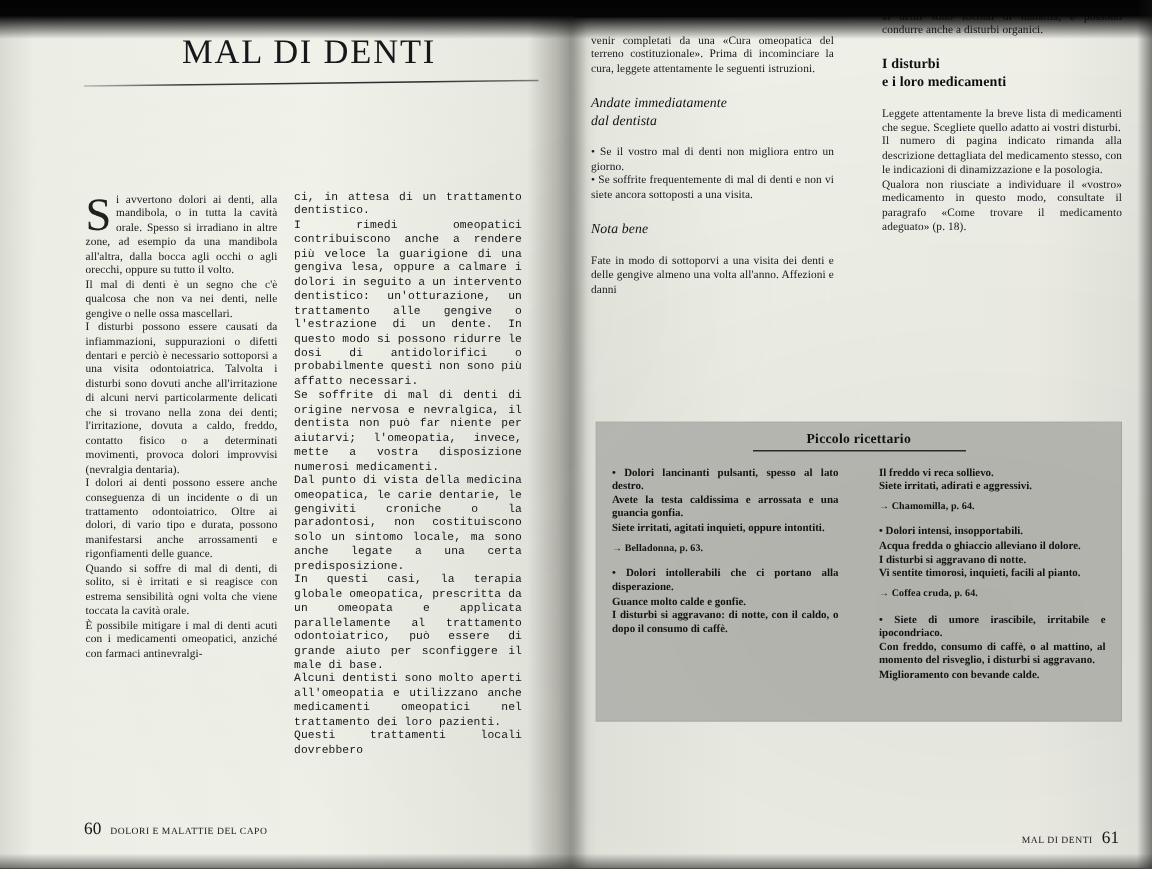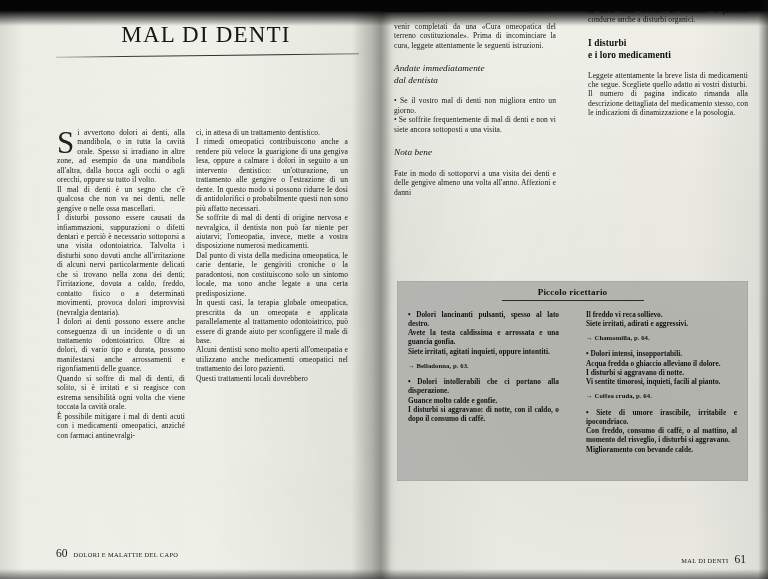--- a/index.html
+++ b/index.html
@@ -131,21 +131,21 @@
     line-height: 9.45px;
     text-align: justify;
     color: #15151a;
     letter-spacing: 0.01em;
     z-index: 5;
   }
   .col p { margin: 0; }
   .col p + p { margin-top: 0px; }
 
   .c1 { left: 57px;  top: 128px; width: 128px; }
-  .c2 { left: 196px; top: 128px; width: 152px; }
+  .c2 { left: 196px; top: 128px; width: 152px; font-family: Liberation Mono, monospace; }
   .c3 { left: 394px; top: 22px;  width: 162px; }
   .c4 { left: 588px; top: 6px;  width: 160px; }
 
   
   .dropcap {
     float: left;
     font-size: 31px;
     line-height: 26px;
     padding: 2px 3px 0 0;
     color: #20201c;
@@ -299,20 +299,21 @@
   </div>
 
   <div class="col c4">
     <p>ai denti sono focolai di malattia, e possono condurre anche a disturbi organici.</p>
     <p class="head-bold">
       <span>I disturbi</span><br>
       <span>e i loro medicamenti</span>
     </p>
     <p>Leggete attentamente la breve lista di medicamenti che segue. Scegliete quello adatto ai vostri disturbi.</p>
     <p>Il numero di pagina indicato rimanda alla descrizione dettagliata del medicamento stesso, con le indicazioni di dinamizzazione e la posologia.</p>
+    <p>Qualora non riusciate a individuare il «vostro» medicamento in questo modo, consultate il paragrafo «Come trovare il medicamento adeguato» (p. 18).</p>
   </div>
 
   <div class="recipe-box">
     <div class="recipe-title">Piccolo ricettario</div>
     <div class="recipe-title-rule"></div>
     <div class="recipe-cols">
       <div class="recipe-col">
         <p>• Dolori lancinanti pulsanti, spesso al lato destro.</p>
         <p>Avete la testa caldissima e arrossata e una guancia gonfia.</p>
         <p>Siete irritati, agitati inquieti, oppure intontiti.</p>

